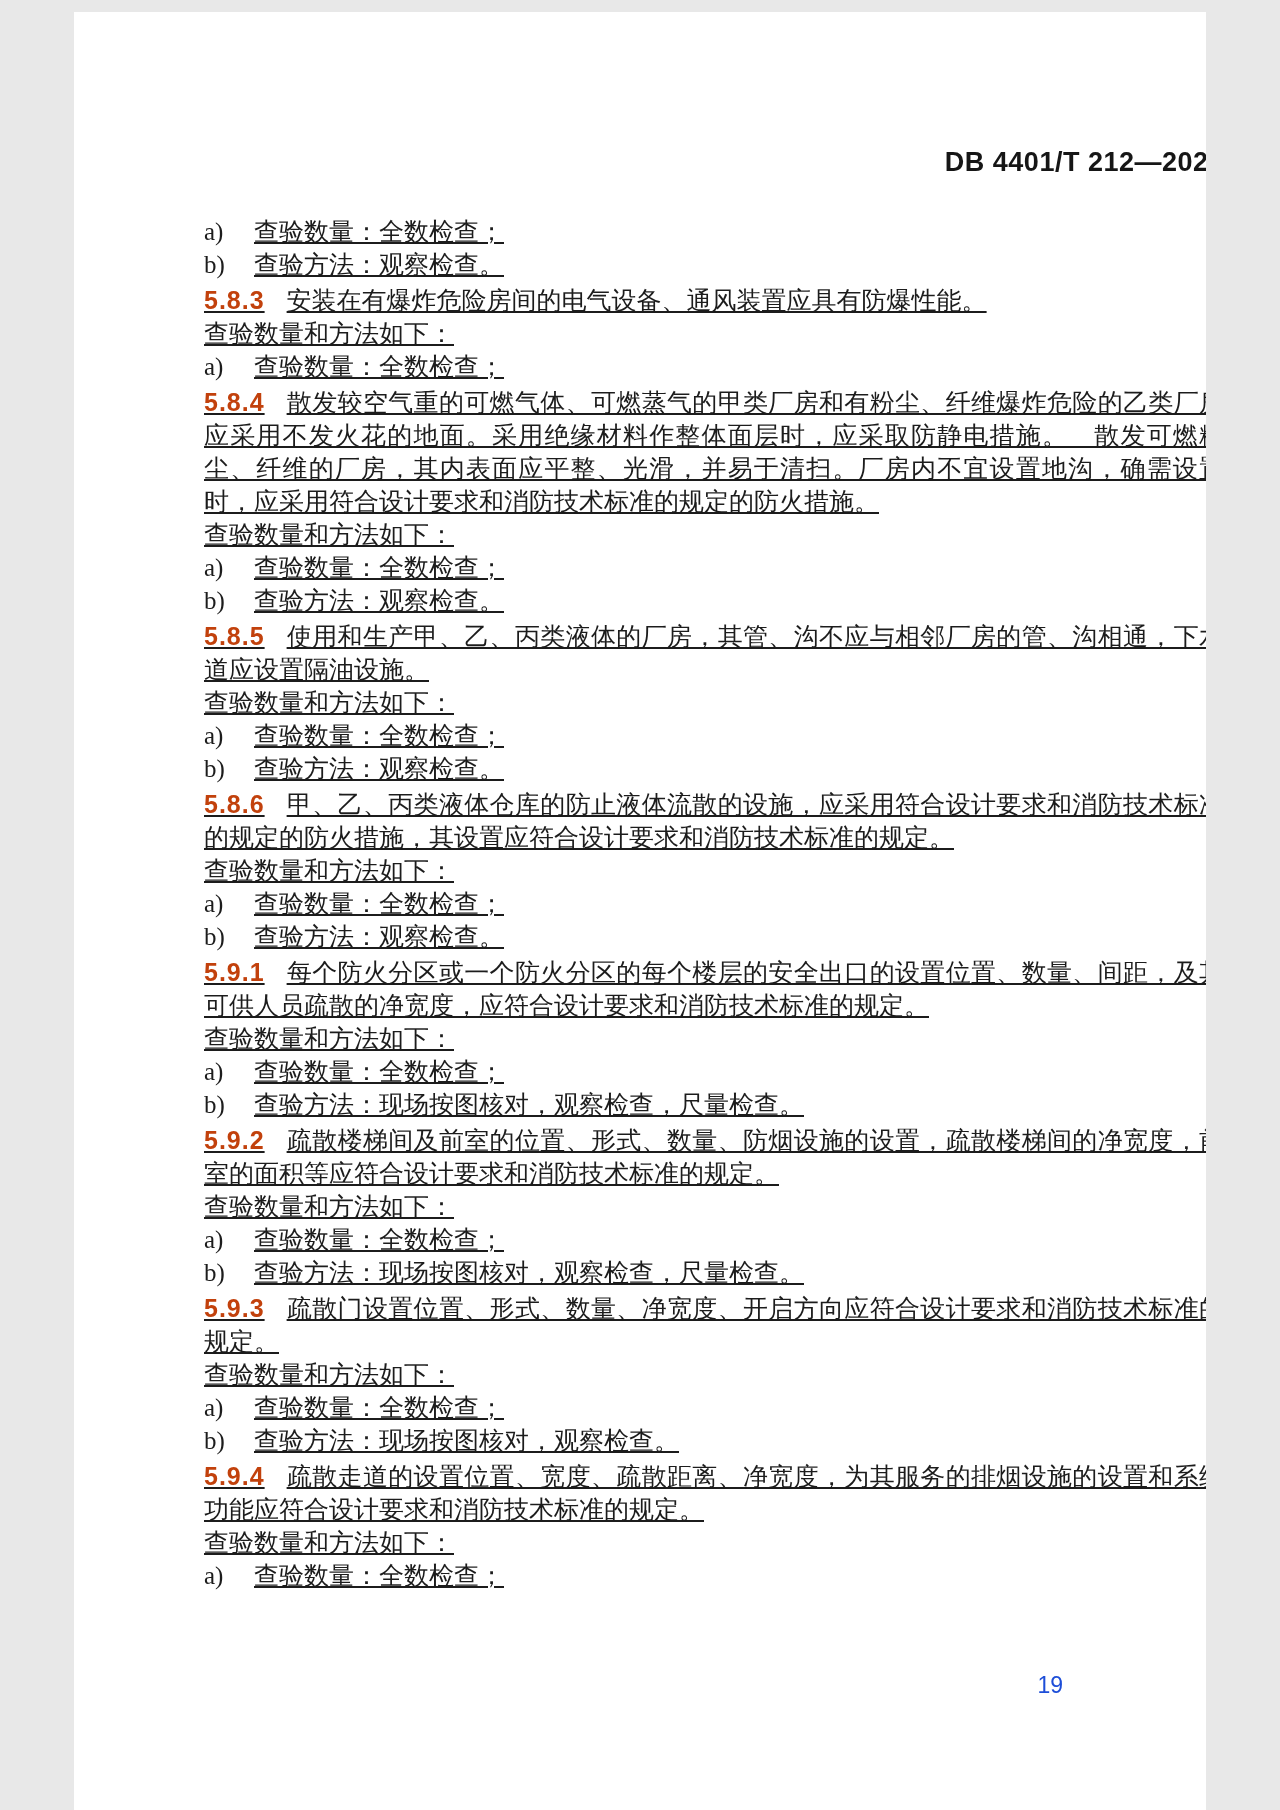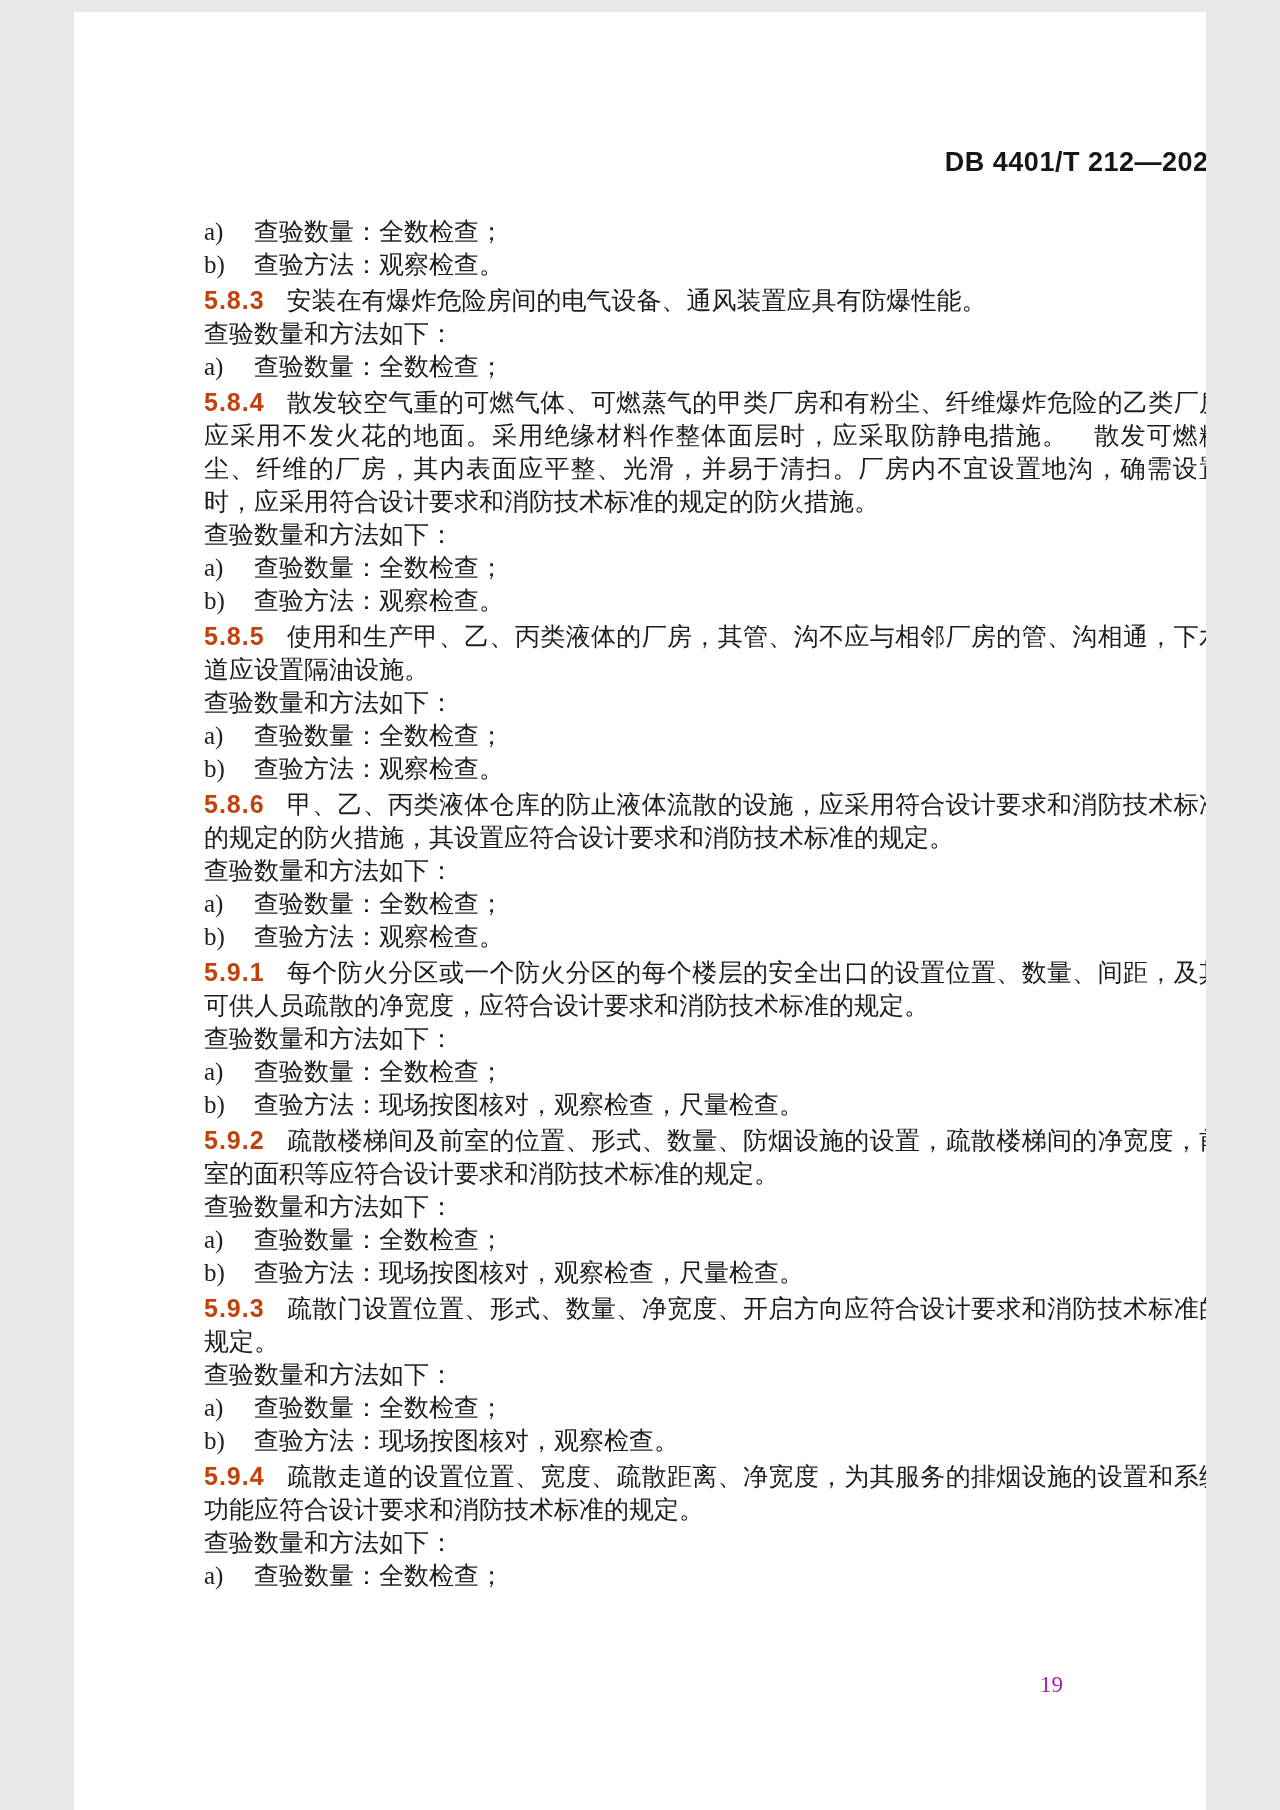--- a/index.html
+++ b/index.html
@@ -33,20 +33,21 @@
     color: #161616;
     margin: 0 0 38px 0;
   }
   .doc-body p, .doc-body h2, .doc-body div {
     margin: 0;
     padding: 0;
   }
   .doc-body {
     font-size: 25px;
     line-height: 33px;
+    text-decoration: underline;
   }
   .li {
     padding-left: 63px;
     line-height: 33px;
   }
   .li-label {
     display: inline-block;
     width: 50px;
     font-family: "Liberation Serif", "DejaVu Serif", serif;
   }
@@ -79,22 +80,22 @@
     letter-spacing: 1px;
     margin-right: 24px;
     white-space: nowrap;
   }
   .page-number {
     position: absolute;
     top: 1658px;
     right: 143px;
     font-size: 23px;
     line-height: 30px;
-    color: #a21caf;
-    font-family: Liberation Serif, serif;
+    color: #1d4ed8;
+    font-family: Liberation Sans, sans-serif;
   }
 </style>
 </head>
 <body>
 
 <div class="page">
   <div class="content">
     <div class="doc-header">DB 4401/T 212—2023</div>
     <div class="doc-body">
         <div class="li"><span class="li-label">a)</span><span class="li-text">查验数量：全数检查；</span></div>

